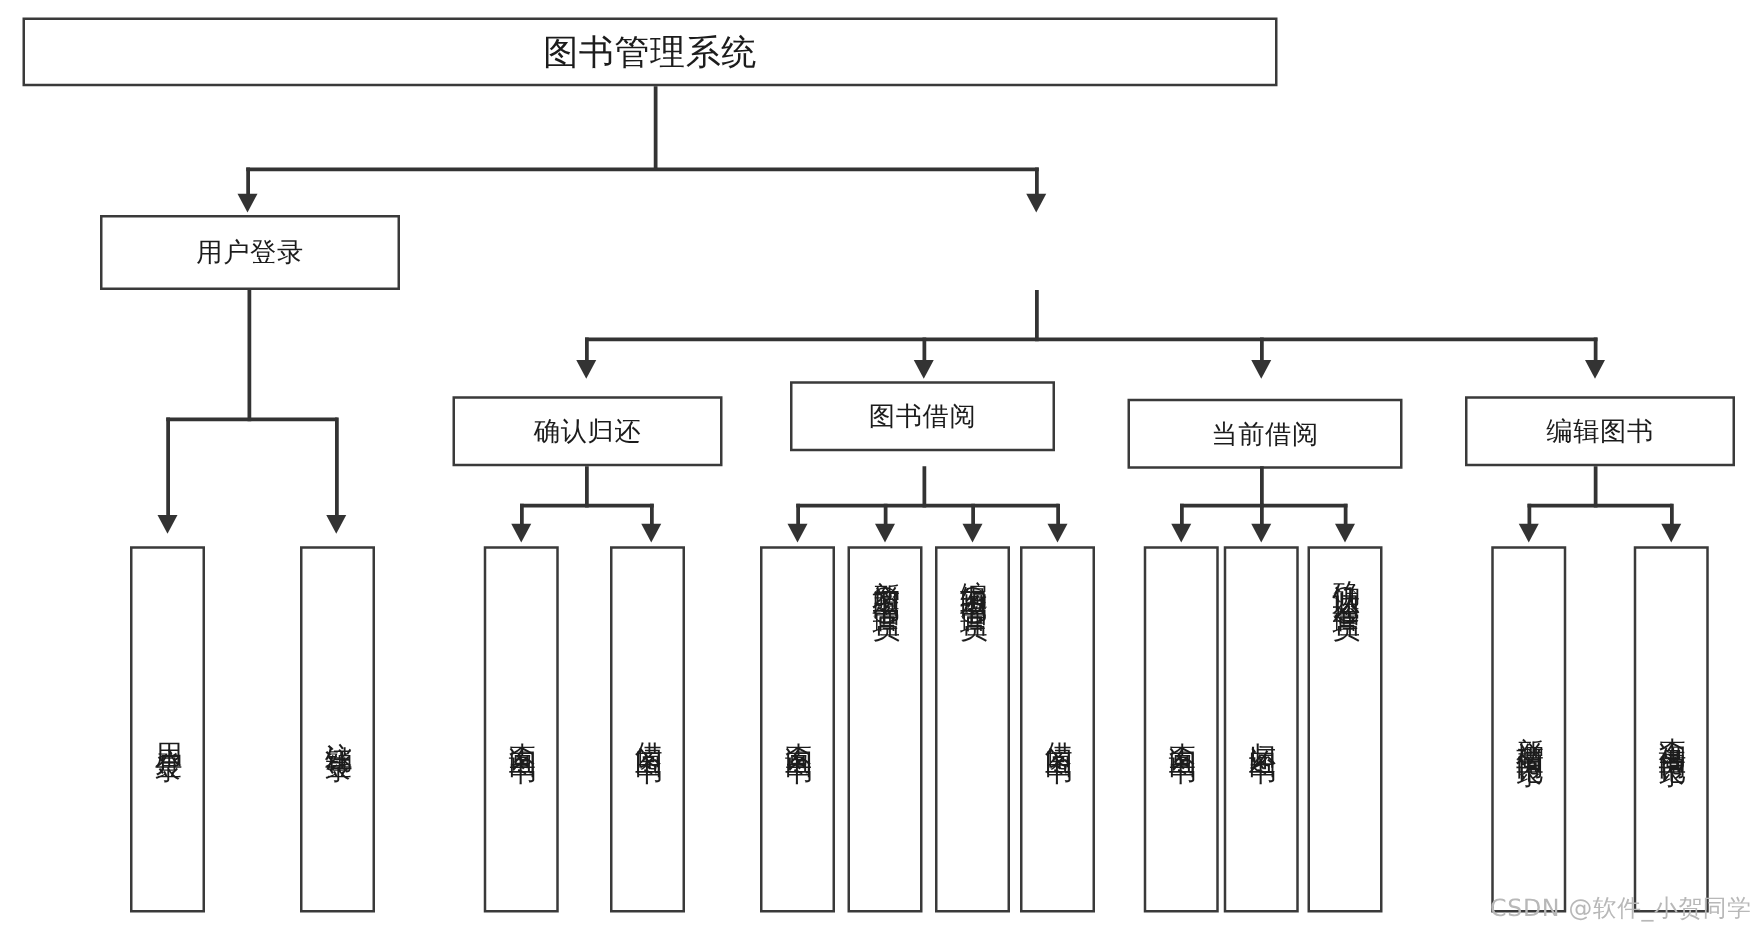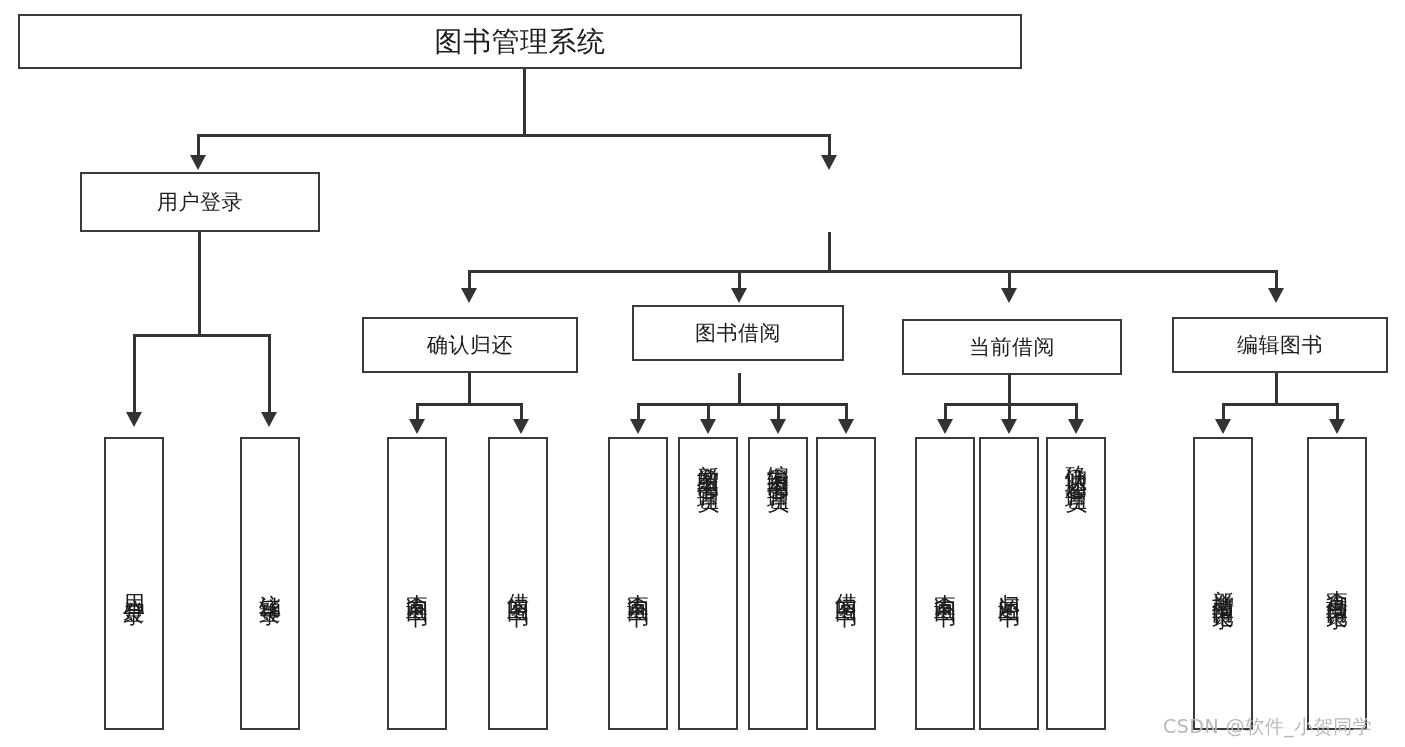--- a/index.html
+++ b/index.html
@@ -162,15 +162,15 @@
   <div class="node leaf topaligned" style="left:748px; top:437px; width:60px; height:293px;">编辑图书（管理员）</div>
   <div class="node leaf" style="left:816px; top:437px; width:60px; height:293px;">借阅图书</div>
 
   <div class="node leaf" style="left:915px; top:437px; width:60px; height:293px;">查询图书</div>
   <div class="node leaf" style="left:979px; top:437px; width:60px; height:293px;">归还图书</div>
   <div class="node leaf topaligned" style="left:1046px; top:437px; width:60px; height:293px;">确认归还（管理员）</div>
 
   <div class="node leaf" style="left:1193px; top:437px; width:60px; height:293px;">新增借阅记录</div>
   <div class="node leaf" style="left:1307px; top:437px; width:60px; height:293px;">查询借阅记录</div>
 
-  <div class="watermark" style="left:1163px; top:714px;">CSDN @软件_小贺同学</div>
+  <div class="watermark" style="left:1192px; top:714px;">CSDN @软件_小贺同学</div>
 
 </div>
 
 </body></html>

